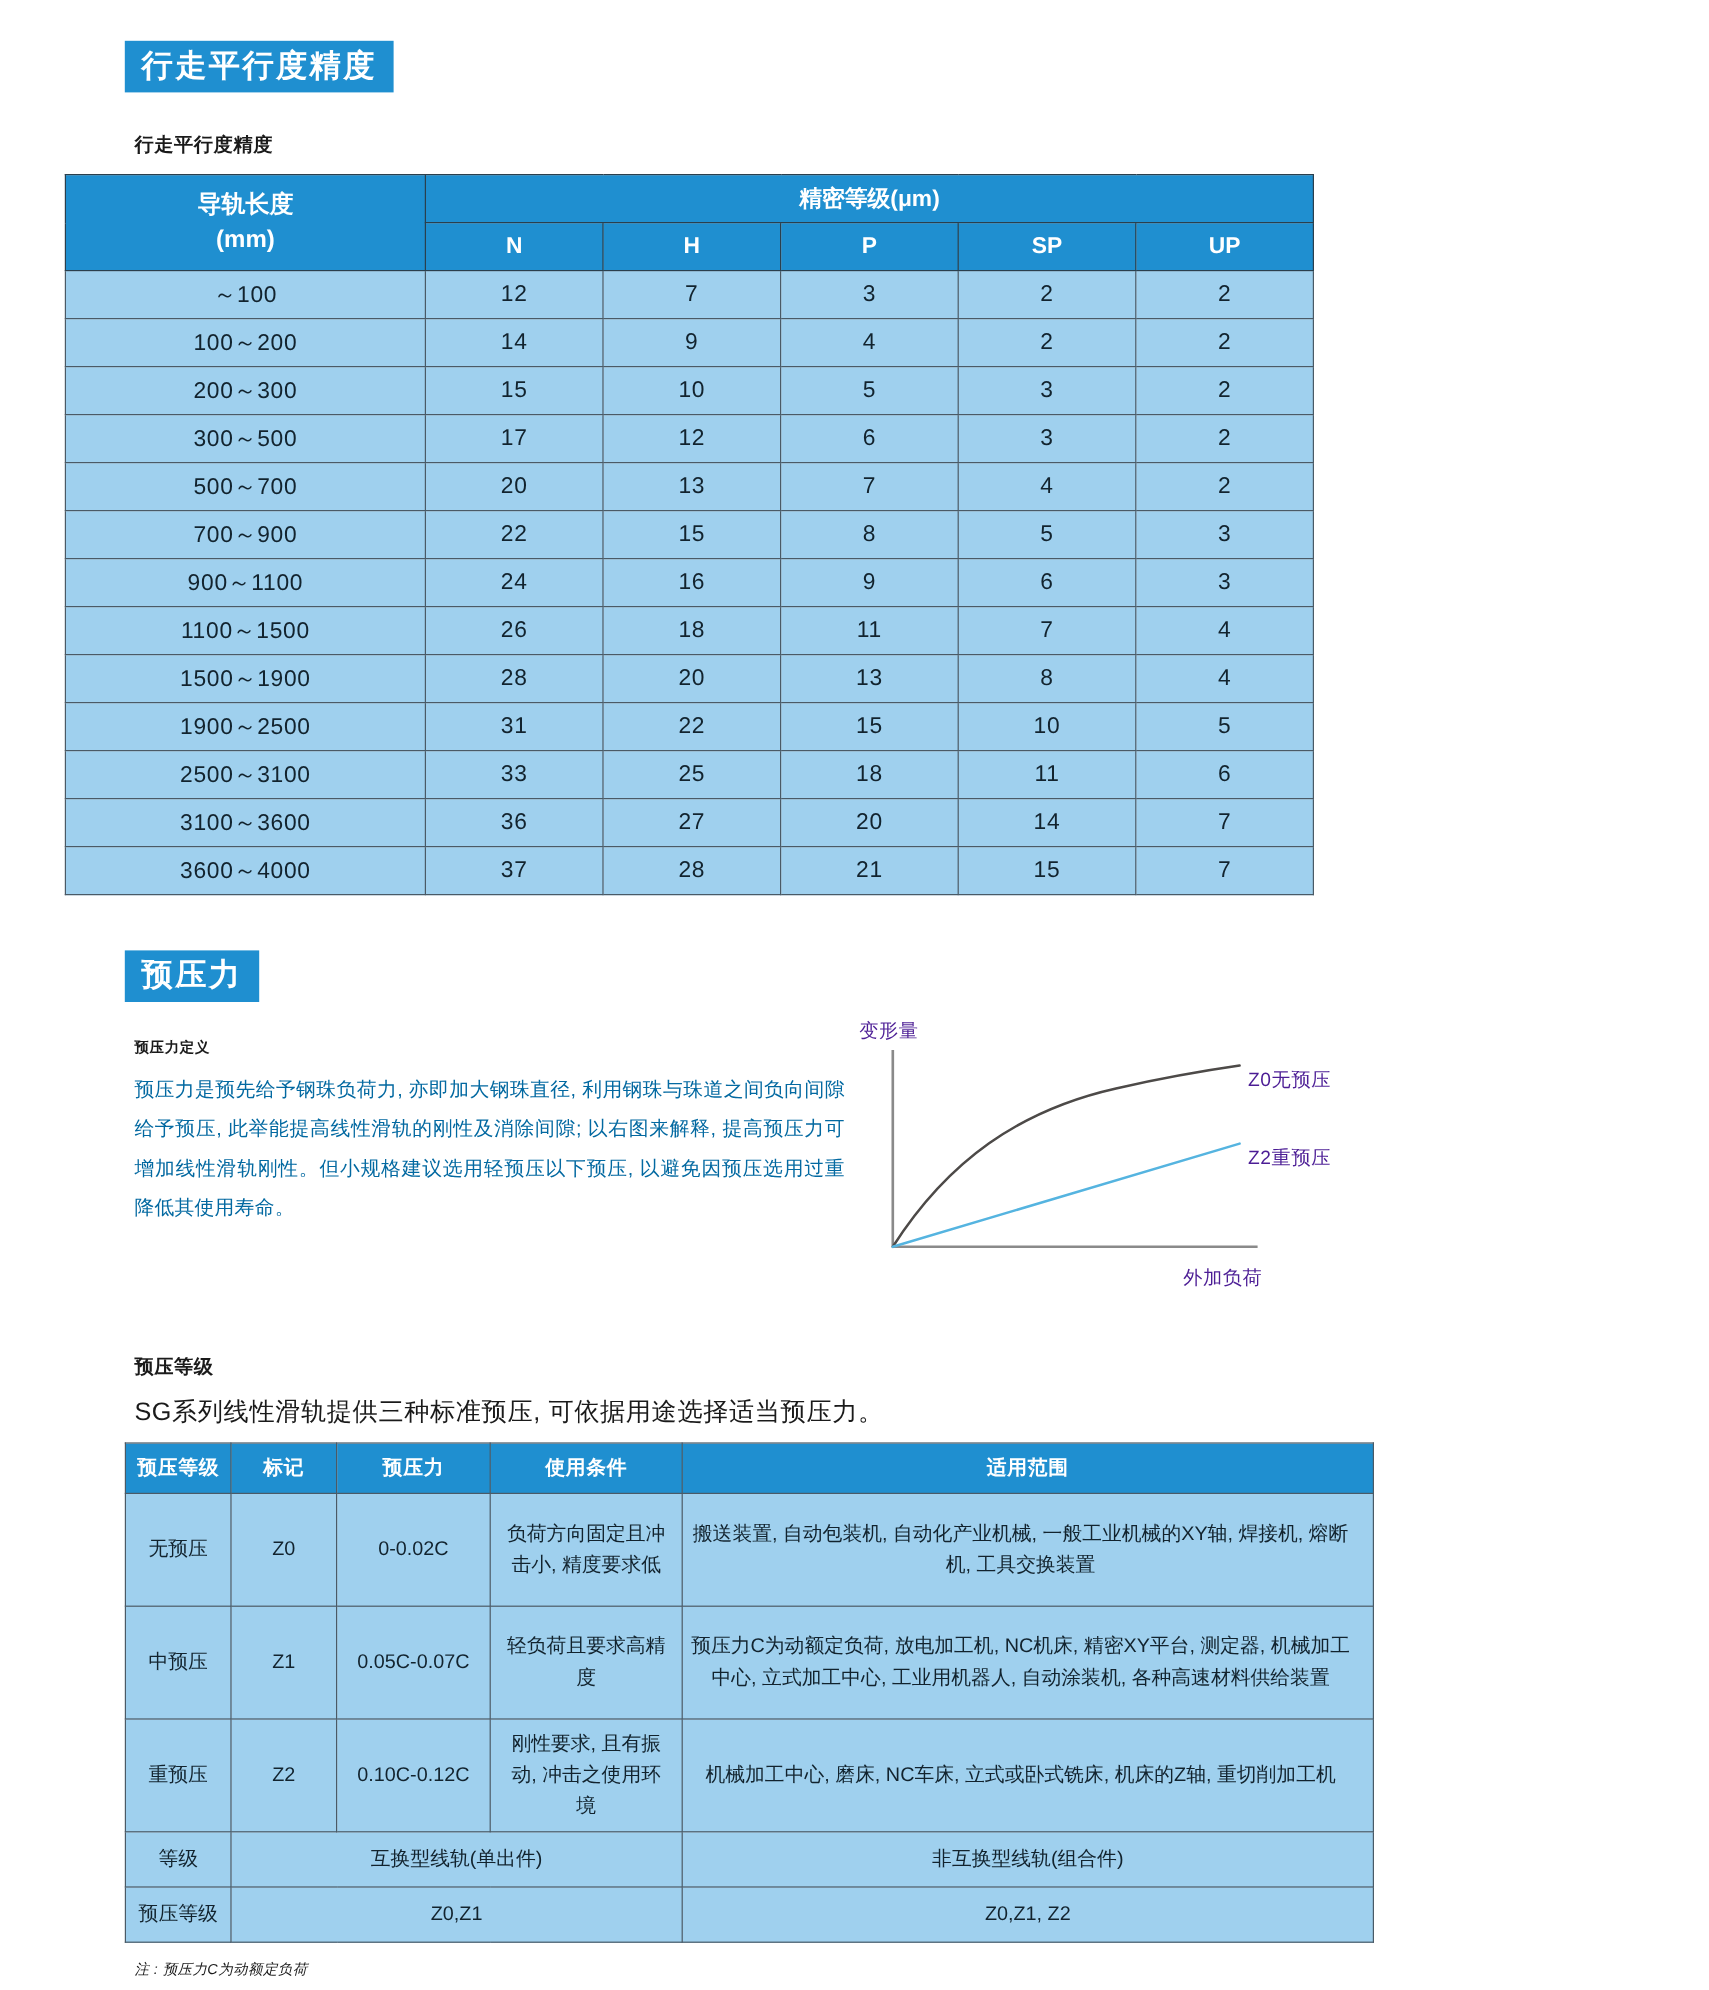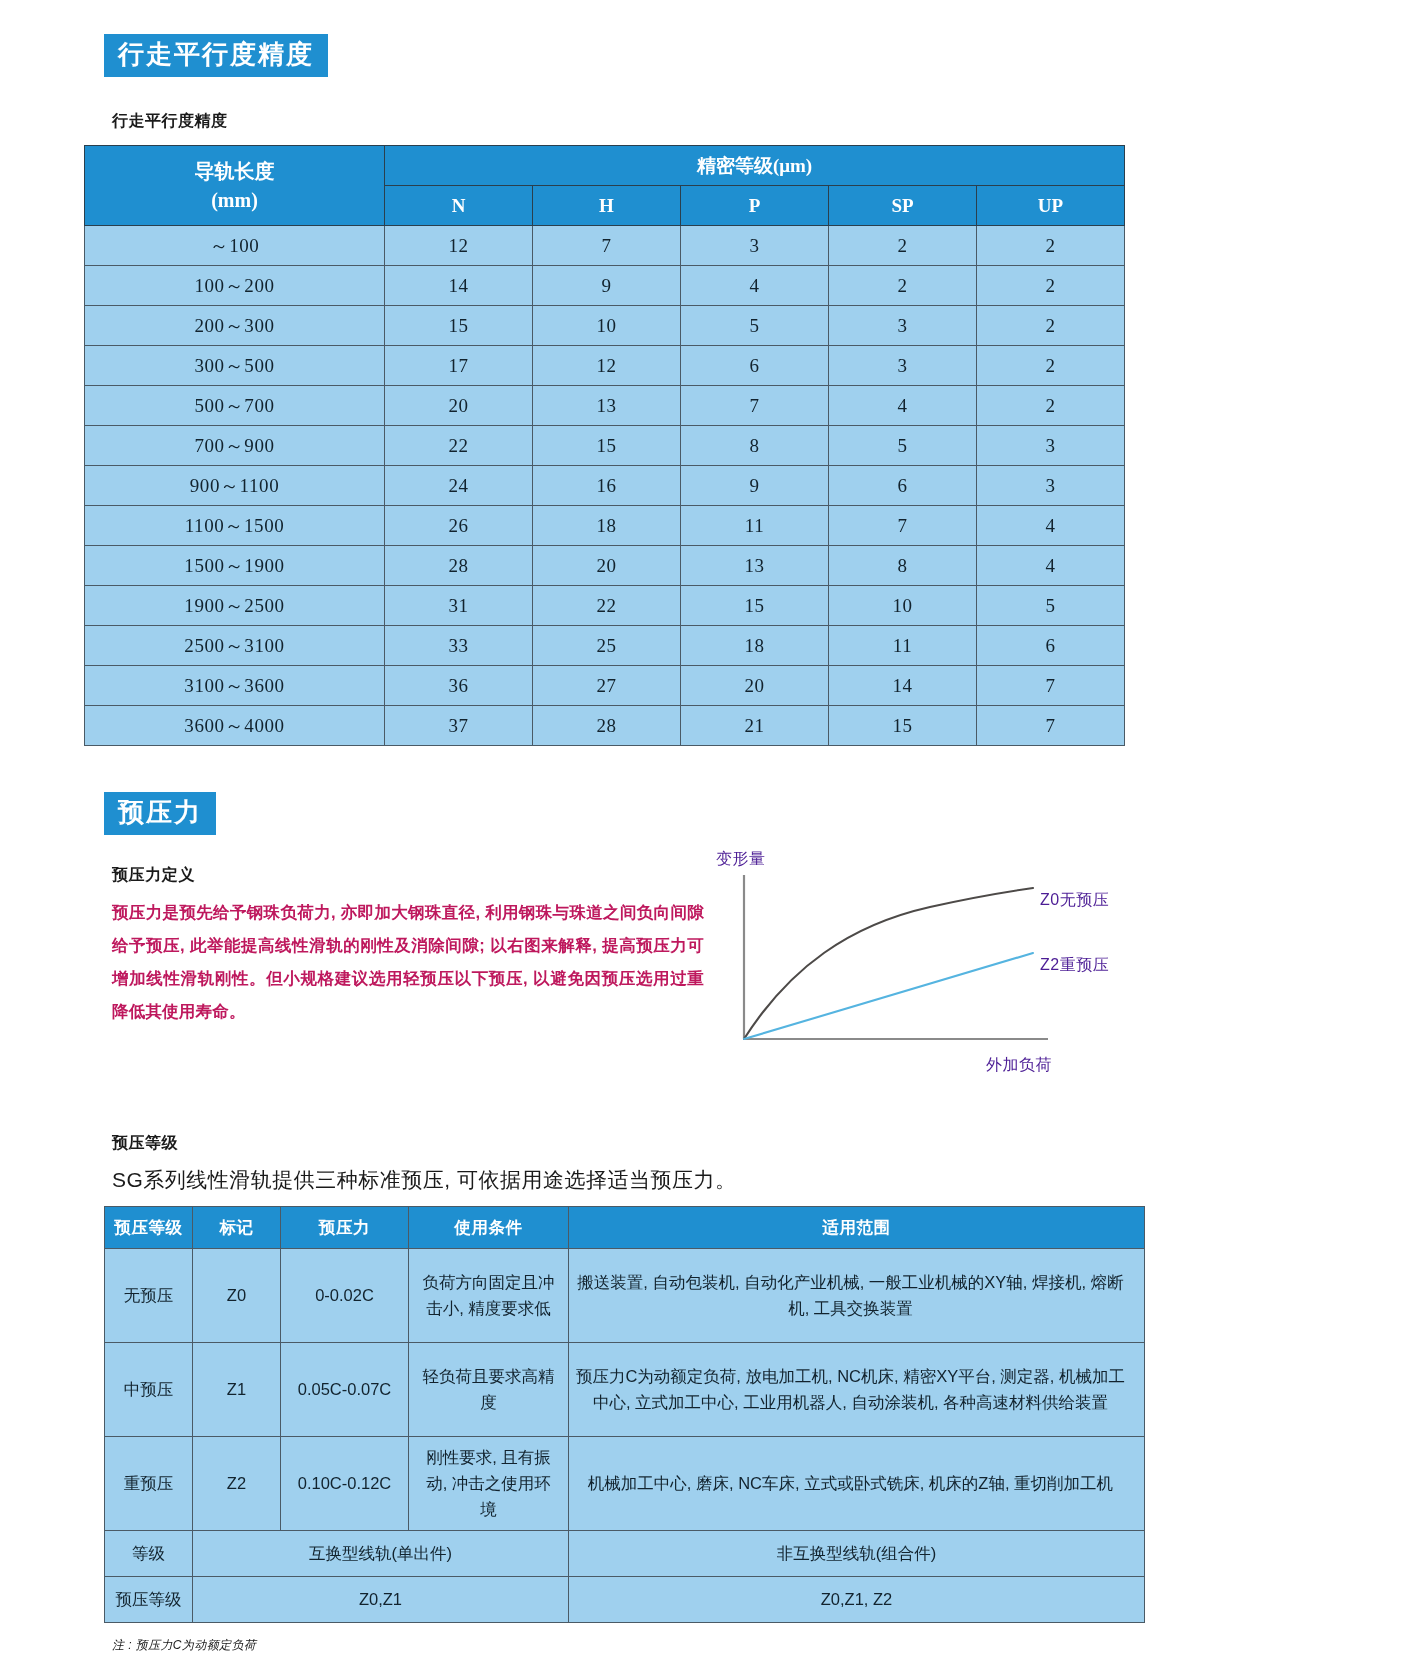--- a/index.html
+++ b/index.html
@@ -30,24 +30,23 @@
     font-size: 16px;
     font-weight: 700;
     color: #1a1a1a;
     letter-spacing: 0.5px;
   }
 
   
   table { border-collapse: collapse; }
 
   .acc-table {
-    margin-left: 84px;
+    margin-left: 54px;
     width: 1040px;
     table-layout: fixed;
-    font-family: Liberation Serif, serif;
   }
   .acc-table th, .acc-table td {
     border: 1px solid #4a5a66;
     text-align: center;
     font-size: 19px;
     color: #12232e;
     height: 40px;
   }
   .acc-table thead th {
     background: #1f8fd0;
@@ -64,33 +63,32 @@
   .acc-table col.c0 { width: 300px; }
   .acc-table col.cx { width: 148px; }
 
   
   .preload-body {
     position: relative;
     padding-left: 112px;
     padding-right: 60px;
   }
   .def-title {
-    font-size: 16px;
+    font-size: 12px;
     font-weight: 700;
     letter-spacing: 0.6px;
     margin-bottom: 10px;
   }
   .def-para {
     width: 592px;
     font-size: 16.5px;
     line-height: 2.0;
     letter-spacing: 0.2px;
-    color: #be185d;
+    color: #0369a1;
     text-align: justify;
-    font-weight: bold;
   }
 
   
   .graph-box {
     position: absolute;
     left: 700px;
     top: -18px;
     width: 470px;
     height: 230px;
   }

